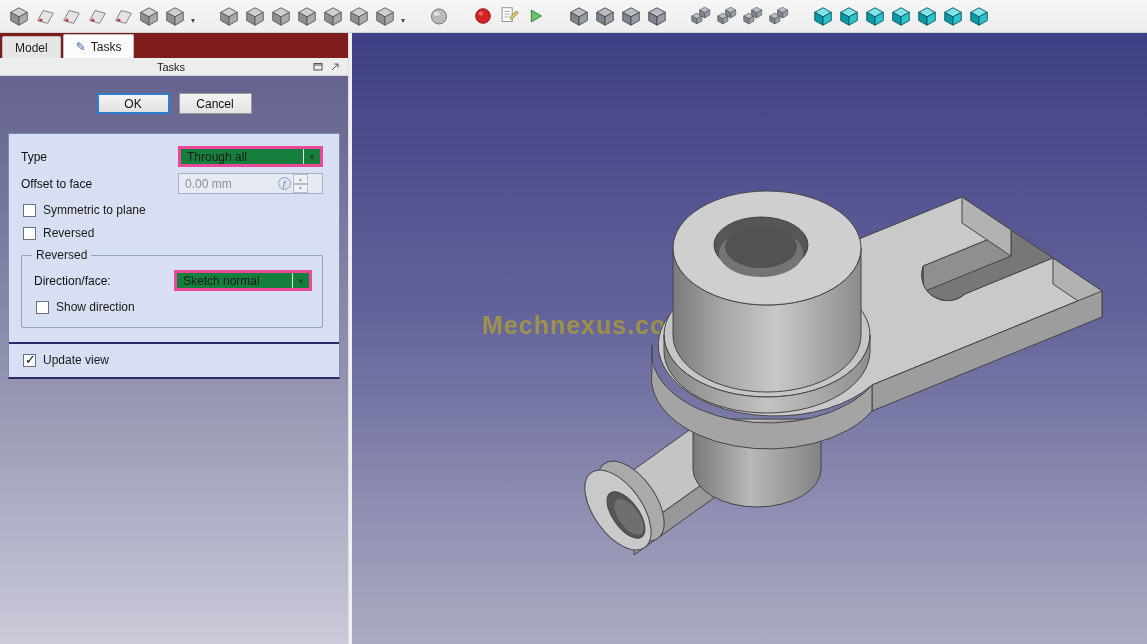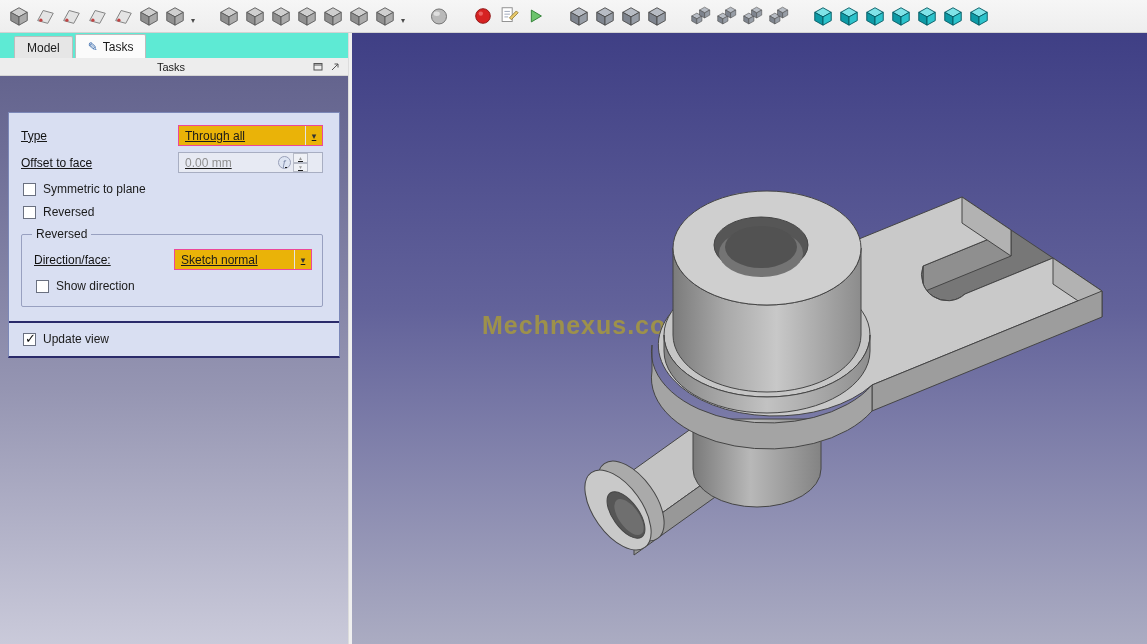--- a/index.html
+++ b/index.html
@@ -19,21 +19,21 @@
   .tgroup { display:flex; align-items:center; margin-right:18px; }
   .tbtn { width:26px; height:26px; display:flex; align-items:center; justify-content:center; border-radius:3px; }
   .tbarrow { font-size:8px; color:#4a4a4a; width:10px; text-align:center; align-self:flex-end; padding-bottom:4px; cursor:default; }
 
   
   .main { display:flex; height:611px; }
   .left { width:348px; display:flex; flex-direction:column; background:#f0f0f0; }
   .splitter { width:4px; background:#f0f0f0; border-left:1px solid #dcdcdc; }
 
   
-  .tabbar { height:25px; display:flex; align-items:flex-end; background:#5eead4; padding-left:14px; }
+  .tabbar { height:25px; display:flex; align-items:flex-end; background:#7f1d1d; padding-left:2px; }
   .tab {
     height:22px; padding:0 12px; margin-right:2px;
     border:1px solid #bdbdbd; border-bottom:none; border-radius:2px 2px 0 0;
     background:#e6e6e6; display:flex; align-items:center; gap:5px; font-size:12px; cursor:default;
   }
   .tab.active { background:#fbfbfb; height:24px; }
   .tabicon { color:#2d62a8; font-size:12px; }
 
   
   .taskheader {
@@ -69,25 +69,25 @@
   }
   .tbtitle { color:#16348c; font-weight:bold; flex:1; margin-left:6px; font-size:12px; }
   .collapse {
     width:18px; height:18px; border-radius:50%;
     background:linear-gradient(#f8fafe,#d8e0f2); border:1px solid #7d87b5;
     display:flex; align-items:center; justify-content:center; cursor:default;
   }
   .collapse::after { content:""; width:6px; height:6px; border-left:2px solid #2a3a7a; border-top:2px solid #2a3a7a; transform:rotate(45deg); margin-top:3px; }
 
   .tbbody { padding:12px 16px 0 12px; }
-  .formrow { display:flex; align-items:center; height:21px; margin-bottom:6px;text-decoration:underline; }
+  .formrow { display:flex; align-items:center; height:21px; margin-bottom:6px; }
   .flabel { width:157px; color:#111; }
 
   .combo {
-    flex:1; height:21px; background:#eab308; border:1px solid #ec4899;
+    flex:1; height:21px; background:#15803d; border:3px solid #ec4899;
     display:flex; align-items:center; padding-left:6px; cursor:default;
   }
   .combo-text { flex:1; }
   .combo-arrow { width:17px; height:100%; display:flex; align-items:center; justify-content:center; color:#333; border-left:1px solid #e4e4e4; }
   .combo-arrow::after { content:"▾"; font-size:9px; }
 
   .spin {
     flex:1; height:21px; background:#e7eaf3; border:1px solid #a8aec2;
     display:flex; align-items:center; padding:0 14px 0 6px;
   }
@@ -457,20 +457,24 @@
       </span>
       <span class="thbtn">
         <svg width="10" height="9">
             <path d="M2,8 L8,2 M4.5,2 H8 V5.5" stroke="#555" fill="none"></path>
           </svg>
       </span>
     </div>
 
     <div class="panelbody">
 
+      <div class="btnrow">
+        <div class="btn ok">OK</div>
+        <div class="btn cancel">Cancel</div>
+      </div>
 
       <div class="taskbox">
 
         <div class="tbbody">
 
           <div class="formrow">
             <span class="flabel">Type</span>
             <div class="combo">
               <span class="combo-text">Through all</span>
               <span class="combo-arrow"></span>

